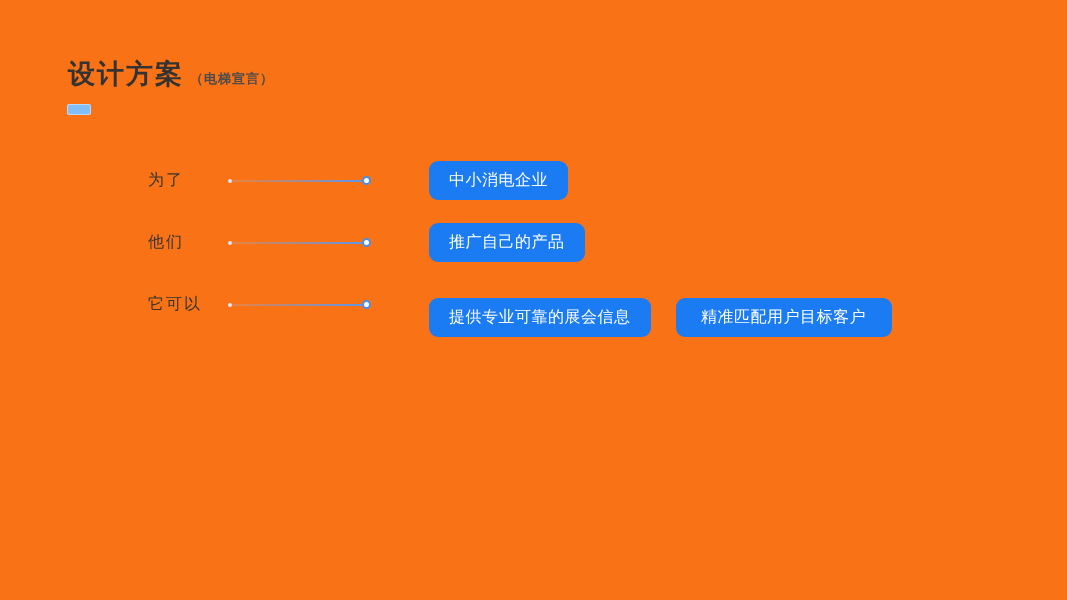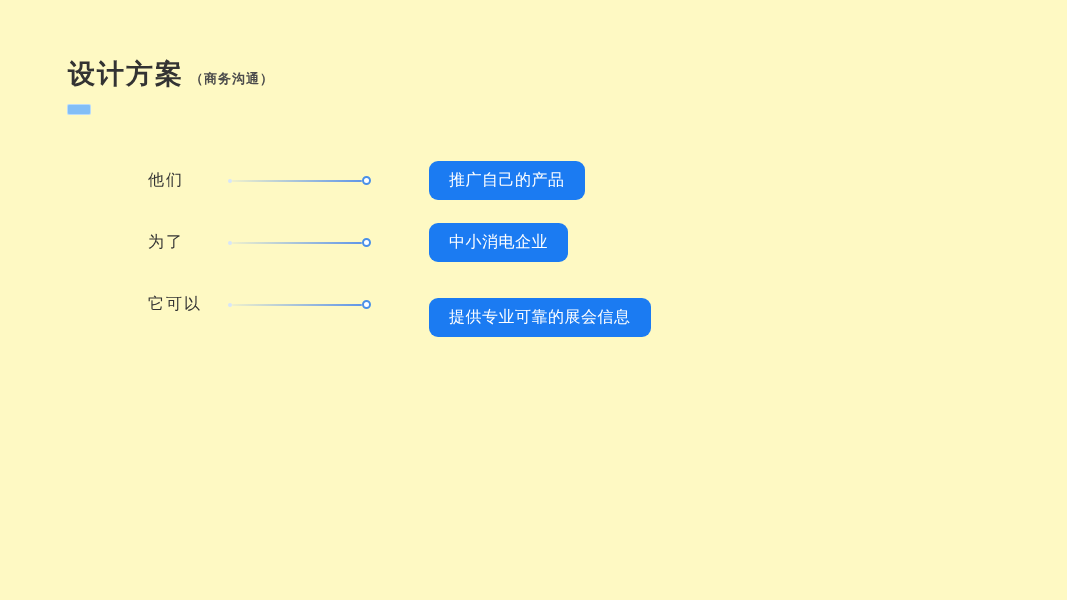--- a/index.html
+++ b/index.html
@@ -1,20 +1,20 @@
 <!DOCTYPE html>
 <html lang="zh" style="--pill-bg: #1b7bf2; --pill-text: #ffffff;"><head>
 <meta charset="utf-8">
 <style>
   html, body { margin: 0; padding: 0; background: #ffffff; }
   .canvas {
     position: relative;
     width: 1067px;
     height: 600px;
-    background: #fef9c3;
+    background: #f97316;
     font-family: "Liberation Sans", "DejaVu Sans", sans-serif;
     overflow: hidden;
   }
 
   
   .header { position: absolute; left: 68px; top: 58px; }
   .title-row { display: flex; align-items: baseline; }
   .title {
     font-size: 27px;
     font-weight: 700;
@@ -103,47 +103,48 @@
   .pill.pill-fixed { min-width: 216px; margin-top: 25px; }
   .pill:last-child { margin-right: 0; }
 </style>
 </head>
 <body>
 
 <div class="canvas">
   <div class="header">
     <div class="title-row">
       <span class="title">设计方案</span>
-      <span class="subtitle">（商务沟通）</span>
+      <span class="subtitle">（电梯宣言）</span>
     </div>
     <div class="accent-bar"></div>
   </div>
 
   <div class="rows">
+      <div class="row">
+        <div class="label">为了</div>
+        <div class="connector">
+          <span class="dot"></span>
+          <span class="line"></span>
+          <span class="ring"></span>
+        </div>
+        <div class="pill">中小消电企业</div>
+      </div>
       <div class="row">
         <div class="label">他们</div>
         <div class="connector">
           <span class="dot"></span>
           <span class="line"></span>
           <span class="ring"></span>
         </div>
         <div class="pill">推广自己的产品</div>
       </div>
       <div class="row">
-        <div class="label">为了</div>
-        <div class="connector">
-          <span class="dot"></span>
-          <span class="line"></span>
-          <span class="ring"></span>
-        </div>
-        <div class="pill">中小消电企业</div>
-      </div>
-      <div class="row">
         <div class="label">它可以</div>
         <div class="connector">
           <span class="dot"></span>
           <span class="line"></span>
           <span class="ring"></span>
         </div>
         <div class="pill pill-fixed">提供专业可靠的展会信息</div>
+        <div class="pill pill-fixed">精准匹配用户目标客户</div>
       </div>
     </div>
 </div>
 
 </body></html>

